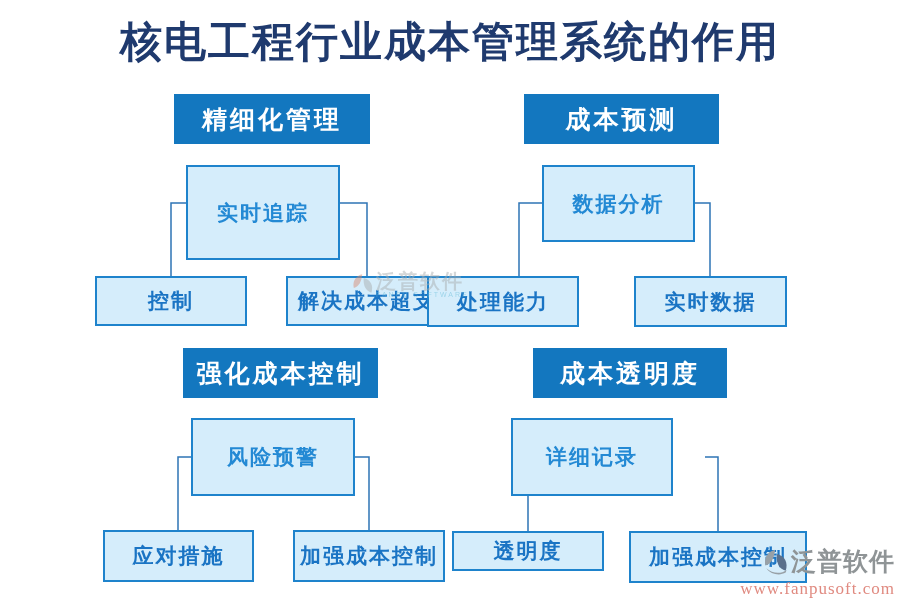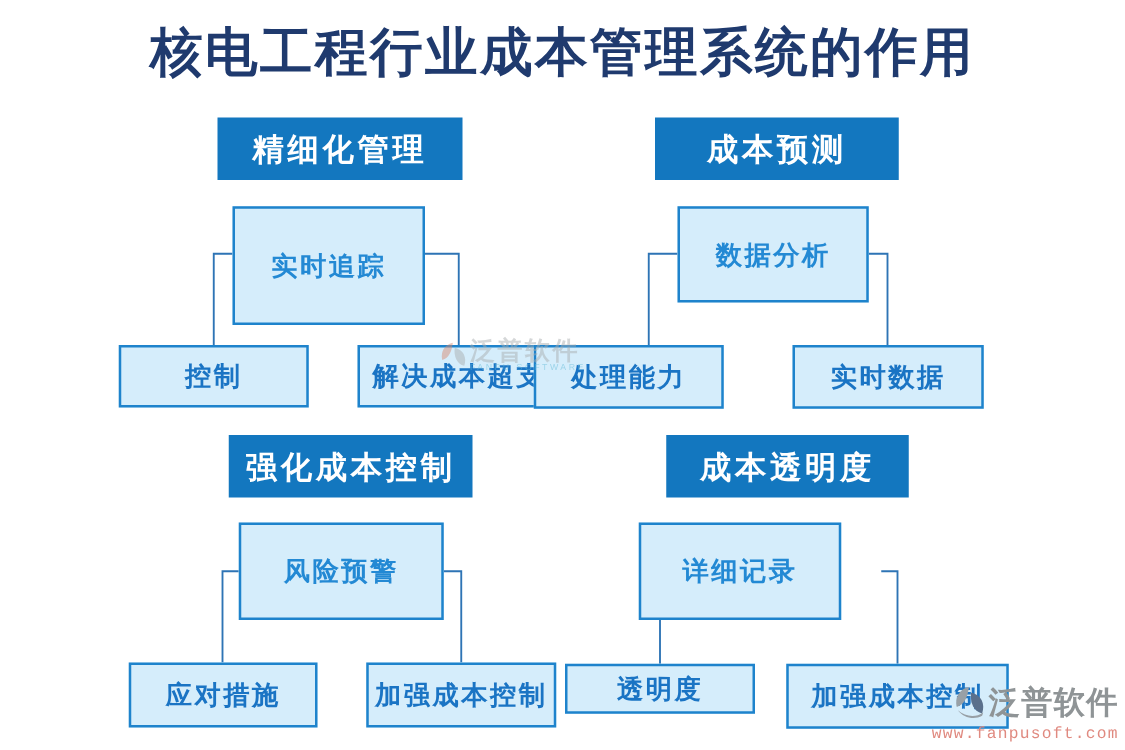--- a/index.html
+++ b/index.html
@@ -36,21 +36,21 @@
   .wm-center{
     position:absolute;left:350px;top:271px;display:flex;align-items:flex-start;
     opacity:.48;pointer-events:none;
   }
   .wm-center-brand{font-size:20px;font-weight:bold;color:#a9adaf;letter-spacing:2px;line-height:20px;}
   .wm-center-sub{font-size:7px;color:#5fb9d6;letter-spacing:2px;font-family:"Liberation Sans",sans-serif;}
   
   .wm-corner{position:absolute;right:5px;top:545px;text-align:right;pointer-events:none;}
   .wm-corner-top{display:flex;align-items:center;justify-content:flex-end;}
   .wm-corner-brand{font-size:25px;font-weight:bold;color:var(--watermark-gray);letter-spacing:1px;}
-  .wm-corner-url{font-size:13px;color:var(--watermark-url);letter-spacing:1px;margin-top:1px;font-family:Liberation Mono, monospace;}
+  .wm-corner-url{font-size:17px;color:var(--watermark-url);letter-spacing:1px;margin-top:1px;font-family:Liberation Serif, serif;}
 </style>
 </head>
 <body>
 
 <div class="stage">
 
   <h1 class="title">核电工程行业成本管理系统的作用</h1>
 
   <svg class="connectors" viewBox="0 0 900 600">
     <polyline points="186,203 171,203 171,276"></polyline>

